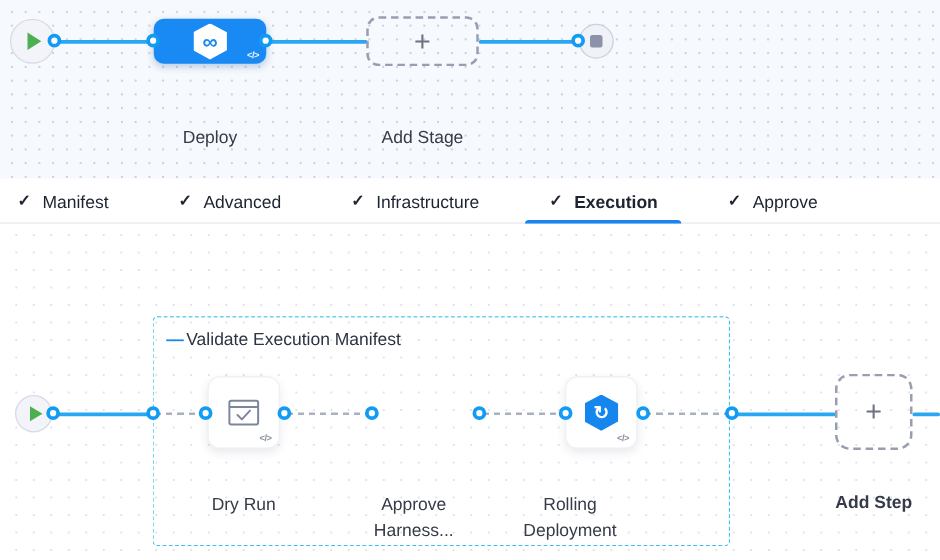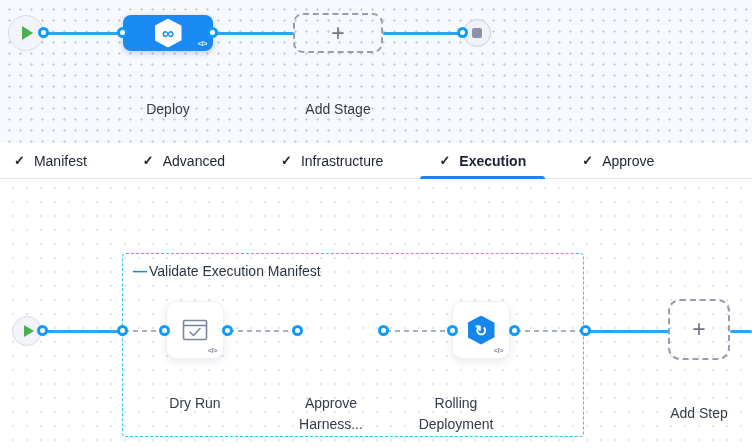--- a/index.html
+++ b/index.html
@@ -218,14 +218,14 @@
   <div class="dot" style="left:222px; top:146px;"></div>
   <div class="dot" style="left:292px; top:146px;"></div>
   <div class="dot" style="left:378px; top:146px;"></div>
   <div class="dot" style="left:447px; top:146px;"></div>
   <div class="dot" style="left:509px; top:146px;"></div>
   <div class="dot" style="left:580px; top:146px;"></div>
 
   <div class="node-label" style="left:155px; top:190px; width:80px;">Dry Run</div>
   <div class="node-label" style="left:291px; top:190px; width:80px;">Approve Harness...</div>
   <div class="node-label" style="left:411px; top:190px; width:90px;">Rolling Deployment</div>
-  <div class="node-label" style="left:664px; top:200px; width:70px;">Add Step</div>
+  <div class="node-label" style="left:664px; top:188px; width:70px;font-weight:bold;">Add Step</div>
 </div>
 
 </body></html>

